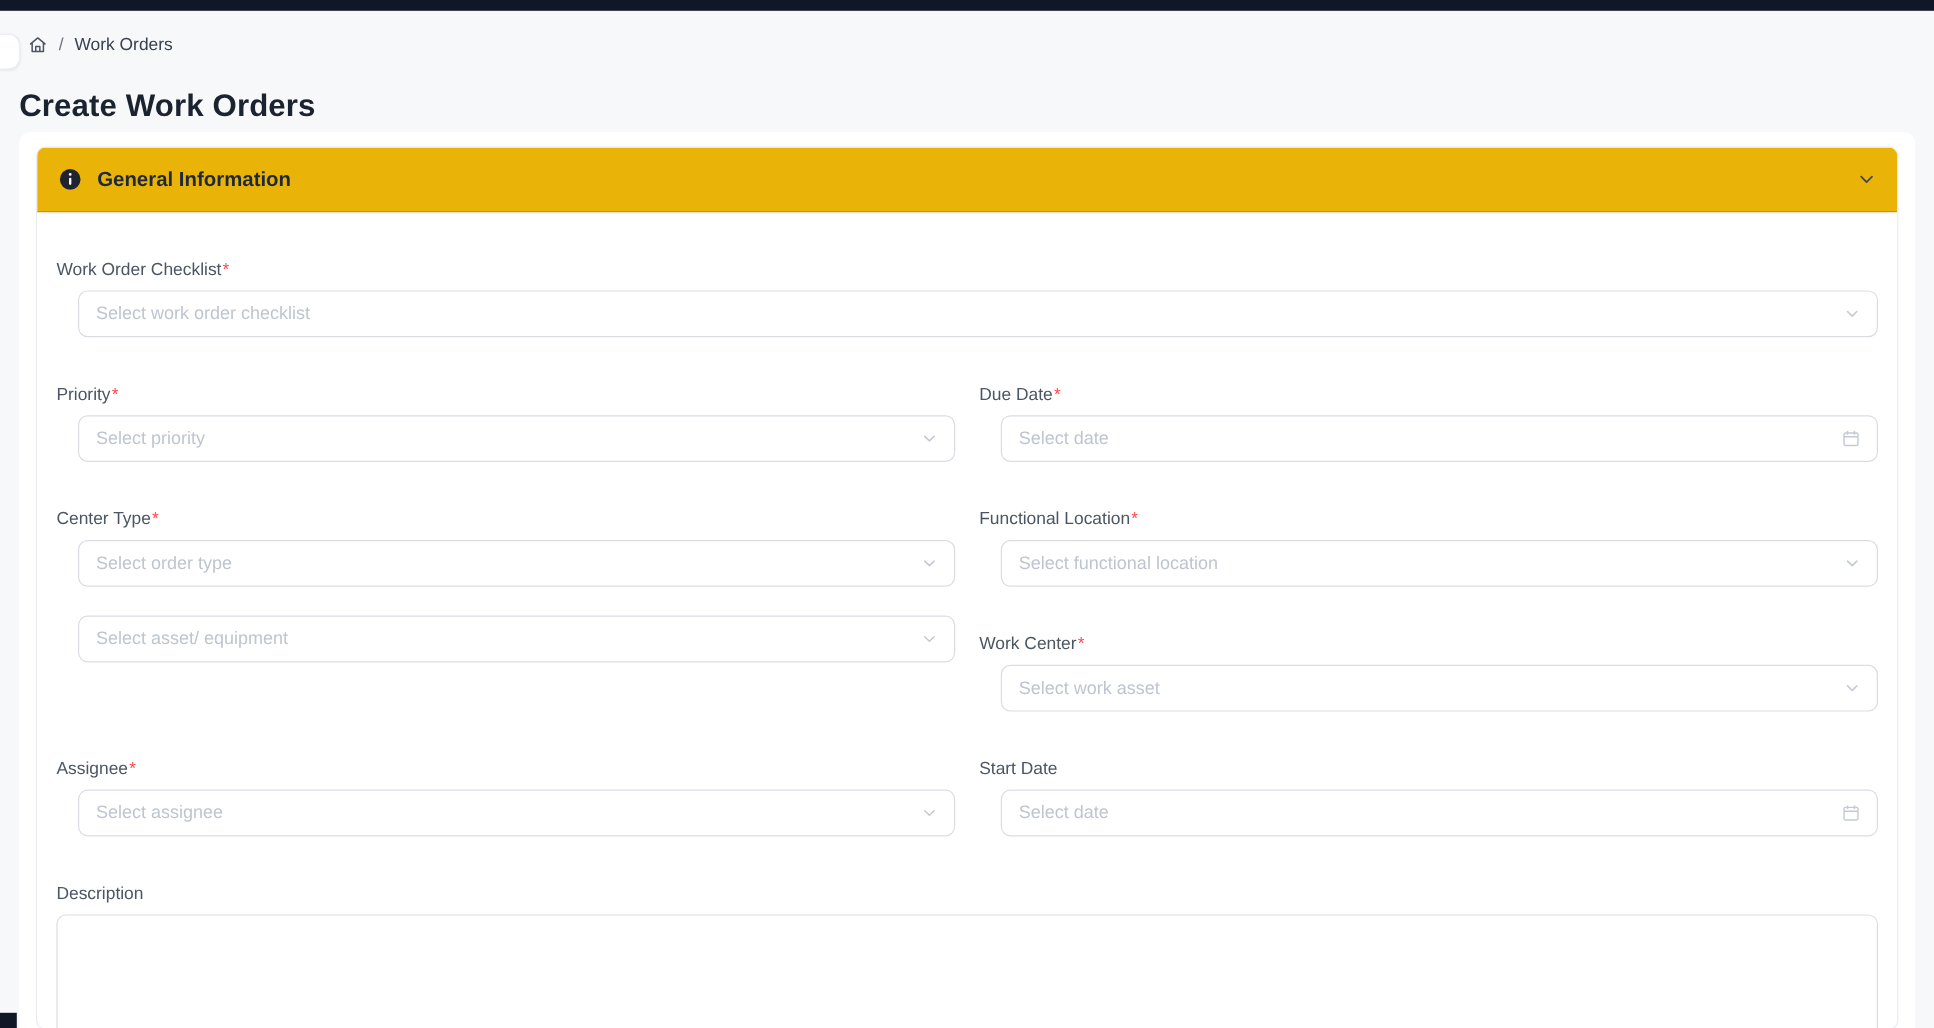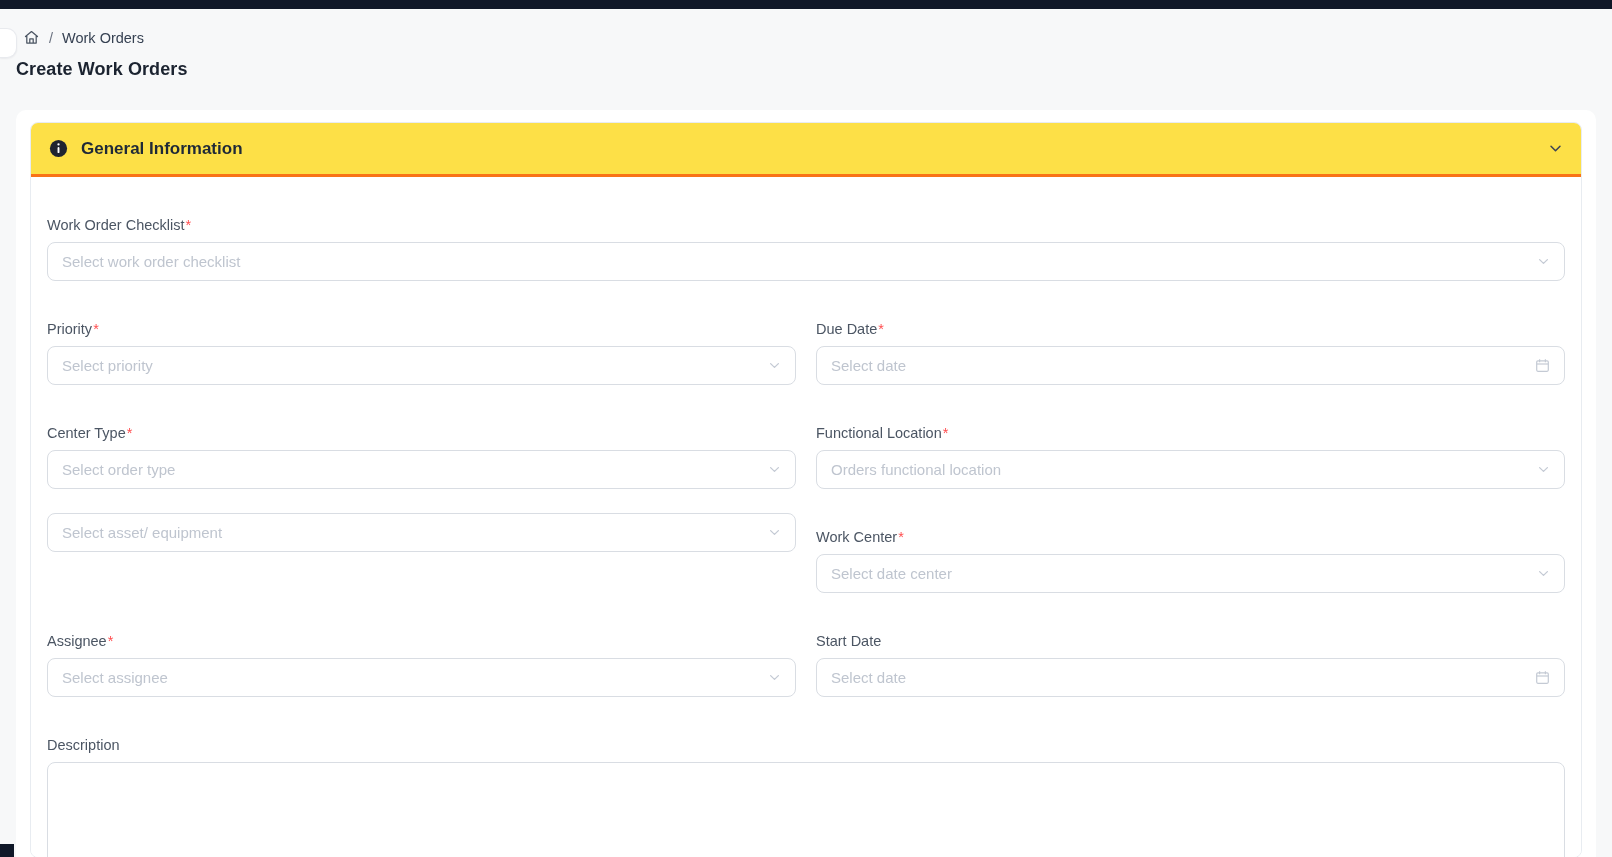--- a/index.html
+++ b/index.html
@@ -28,42 +28,42 @@
   }
   .breadcrumb {
     position: absolute; top: 29px; left: 23px;
     display: flex; align-items: center; gap: 9px;
     font-size: 14.5px; color: #374151;
   }
   .breadcrumb .sep { color: #6b7280; }
   .breadcrumb .crumb { color: #364152; cursor: pointer; text-align: center; }
   .home-icon { display: inline-flex; align-items: center; cursor: pointer; }
   .page-title {
-    position: absolute; top: 59px; left: 16px;
-    font-size: 18px; font-weight: 700; color: #1b2330;
+    position: absolute; top: 73px; left: 16px;
+    font-size: 26px; font-weight: 700; color: #1b2330;
     letter-spacing: .1px;
   }
   .card {
     position: absolute; top: 110px; left: 16px;
     width: 1580px; height: 760px;
     background: #ffffff;
     border-radius: 10px 10px 0 0;
     padding: 12px 14px;
   }
   .collapse-panel {
     width: 100%; height: 100%;
     border: 1px solid #e8ecf1;
     border-radius: 8px;
     background: #ffffff;
     overflow: hidden;
   }
   .collapse-header {
     height: 54px;
-    background: #fde047;
-    border-bottom: 3px solid #f97316;
+    background: #eab308;
+    border-bottom: 1px solid #f97316;
     display: flex; align-items: center;
     padding: 0 18px;
     cursor: pointer;
     text-align: center;
   }
   .collapse-header .hdr-left { display: flex; align-items: center; gap: 13px; flex: 1; }
   .section-title {
     font-size: 17px; font-weight: 700; color: #1f2937;
   }
   .info-icon { display: inline-flex; }
@@ -83,20 +83,21 @@
   }
   .req-mark { color: #ff4d4f; margin-left: 1px; font-size: 14.5px; }
   .control {
     height: 39px;
     border: 1px solid #d9dde3;
     border-radius: 8px;
     background: #ffffff;
     display: flex; align-items: center;
     padding: 0 14px;
     cursor: pointer;
+    margin-left: 18px;
   }
   .control .placeholder {
     flex: 1;
     font-size: 15px;
     color: #bfc5cf;
     white-space: nowrap; overflow: hidden;
   }
   .control .suffix-icon { display: inline-flex; margin-left: 8px; }
   .ta-wrap { position: relative; }
   textarea.description-area {
@@ -196,42 +197,42 @@
               <span class="suffix-icon">
                 <svg width="13" height="13" viewBox="0 0 13 13" fill="none">
                   <path d="M2.6 4.6 L6.5 8.4 L10.4 4.6" stroke="#c4cad4" stroke-width="1.3" stroke-linecap="round" stroke-linejoin="round"></path>
                 </svg>
               </span>
             </div>
           </div>
           <div class="field">
             <div class="field-label"><span>Functional Location</span><span class="req-mark">*</span></div>
             <div class="control">
-              <span class="placeholder">Orders functional location</span>
+              <span class="placeholder">Select functional location</span>
               <span class="suffix-icon">
                 <svg width="13" height="13" viewBox="0 0 13 13" fill="none">
                   <path d="M2.6 4.6 L6.5 8.4 L10.4 4.6" stroke="#c4cad4" stroke-width="1.3" stroke-linecap="round" stroke-linejoin="round"></path>
                 </svg>
               </span>
             </div>
           </div>
           <div class="field">
             <div class="control">
               <span class="placeholder">Select asset/ equipment</span>
               <span class="suffix-icon">
                 <svg width="13" height="13" viewBox="0 0 13 13" fill="none">
                   <path d="M2.6 4.6 L6.5 8.4 L10.4 4.6" stroke="#c4cad4" stroke-width="1.3" stroke-linecap="round" stroke-linejoin="round"></path>
                 </svg>
               </span>
             </div>
           </div>
           <div class="field">
             <div class="field-label"><span>Work Center</span><span class="req-mark">*</span></div>
             <div class="control">
-              <span class="placeholder">Select date center</span>
+              <span class="placeholder">Select work asset</span>
               <span class="suffix-icon">
                 <svg width="13" height="13" viewBox="0 0 13 13" fill="none">
                   <path d="M2.6 4.6 L6.5 8.4 L10.4 4.6" stroke="#c4cad4" stroke-width="1.3" stroke-linecap="round" stroke-linejoin="round"></path>
                 </svg>
               </span>
             </div>
           </div>
           <div class="field">
             <div class="field-label"><span>Assignee</span><span class="req-mark">*</span></div>
             <div class="control">

